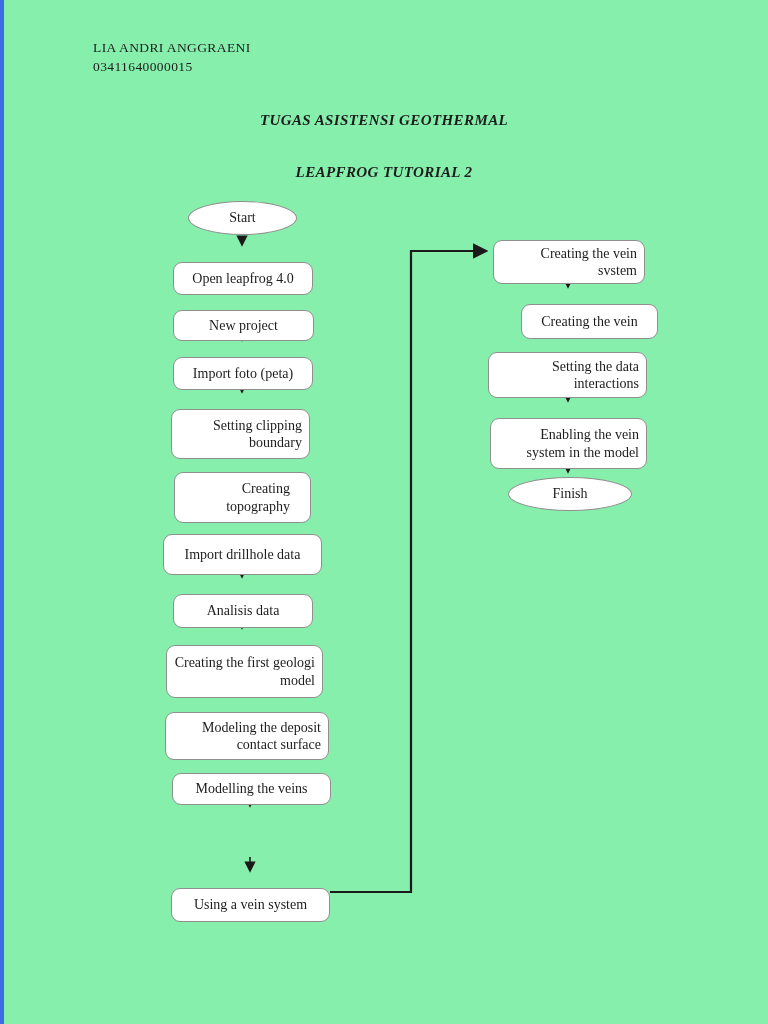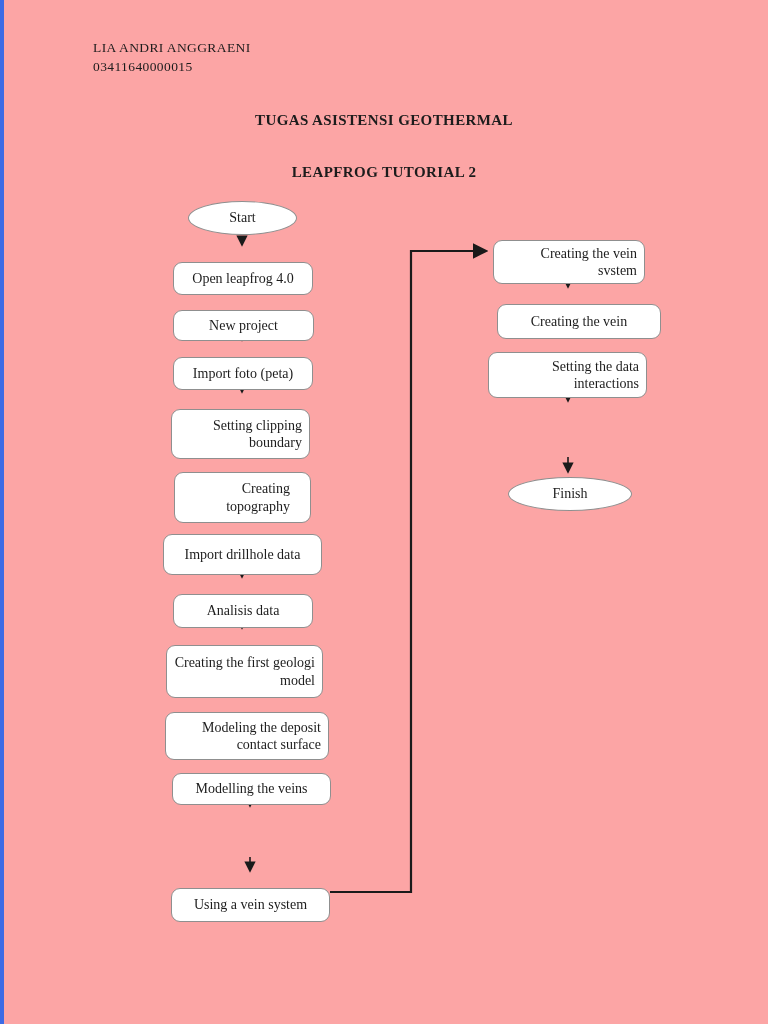--- a/index.html
+++ b/index.html
@@ -5,32 +5,32 @@
   html,body{margin:0;padding:0;}
   body{
     width:768px;height:1024px;
     background:#ffffff;
     font-family:"Liberation Serif","DejaVu Serif",serif;
     color:#1c1c1c;
     position:relative;
     overflow:hidden;
   }
   .page{
-    position:absolute;left:0;top:0;width:768px;height:1024px;background:#fca5a5;
+    position:absolute;left:0;top:0;width:768px;height:1024px;background:#86efac;
   }
   .edge-accent{
     position:absolute;left:0;top:0;width:4px;height:1024px;background:#3d6be5;
   }
   .author{
     position:absolute;left:93px;top:38px;
     font-size:13.5px;line-height:19px;letter-spacing:0.4px;white-space:nowrap;
   }
   .title-line{
     position:absolute;left:0;width:768px;text-align:center;
-    font-weight:bold;font-size:15px;letter-spacing:0.4px;white-space:nowrap;
+    font-weight:bold;font-size:15px;letter-spacing:0.4px;white-space:nowrap;font-style:italic;
   }
   .title-1{top:112px;}
   .title-2{top:156px;margin-top:8px;}
   .node{
     position:absolute;
     box-sizing:border-box;
     display:flex;align-items:center;justify-content:center;
     text-align:right;
     font-size:14px;line-height:17.5px;
     background:#ffffff;
@@ -108,20 +108,21 @@
 
   <div class="node box" style="left:165px;top:700px;width:164px;height:48px">Modeling the deposit contact surface</div>
 
   <div class="node box" style="left:172px;top:761px;width:159px;height:32px">Modelling the veins</div>
 
 
   <div class="node box" style="left:171px;top:876px;width:159px;height:34px">Using a vein system</div>
 
   <div class="node box" style="left:493px;top:228px;width:152px;height:44px">Creating the vein svstem</div>
 
-  <div class="node box" style="left:497px;top:292px;width:164px;height:35px">Creating the vein</div>
+  <div class="node box" style="left:521px;top:292px;width:137px;height:35px">Creating the vein</div>
 
   <div class="node box" style="left:488px;top:340px;width:159px;height:46px">Setting the data interactions</div>
 
+  <div class="node box" style="left:490px;top:406px;width:157px;height:51px">Enabling the vein system in the model</div>
 
   <div class="node ellipse" style="left:508px;top:477px;width:124px;height:34px">Finish</div>
 
 </div>
 
 </body></html>

